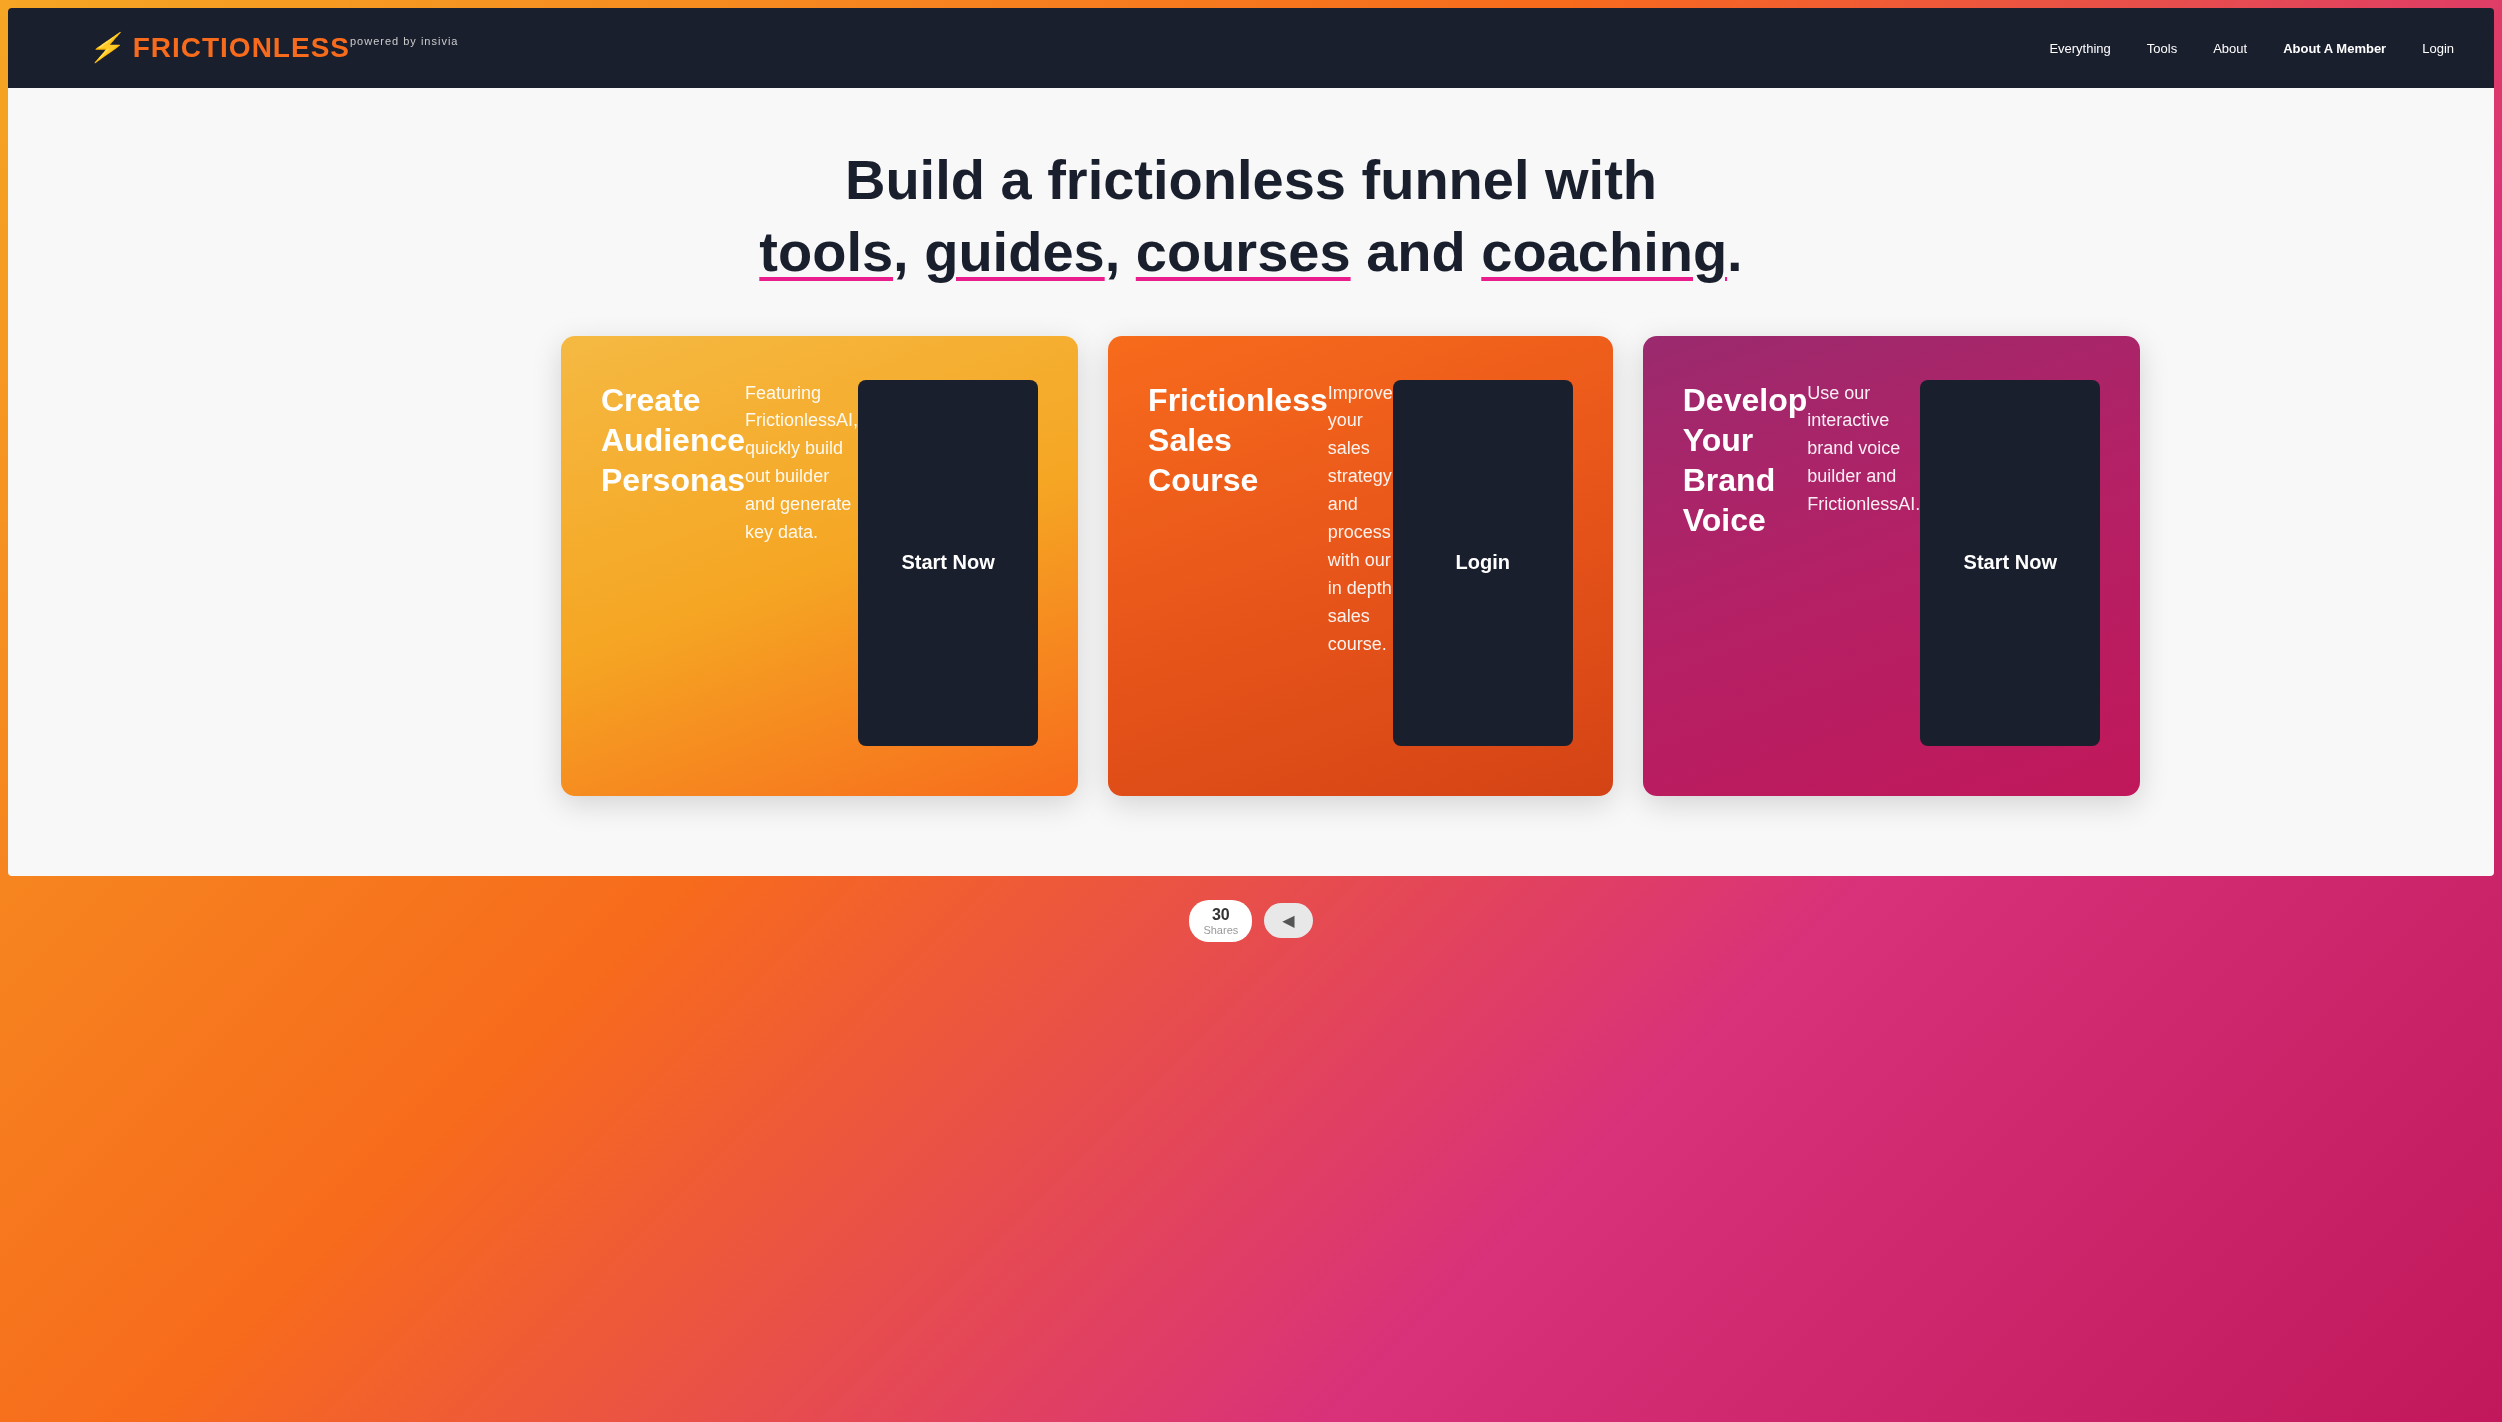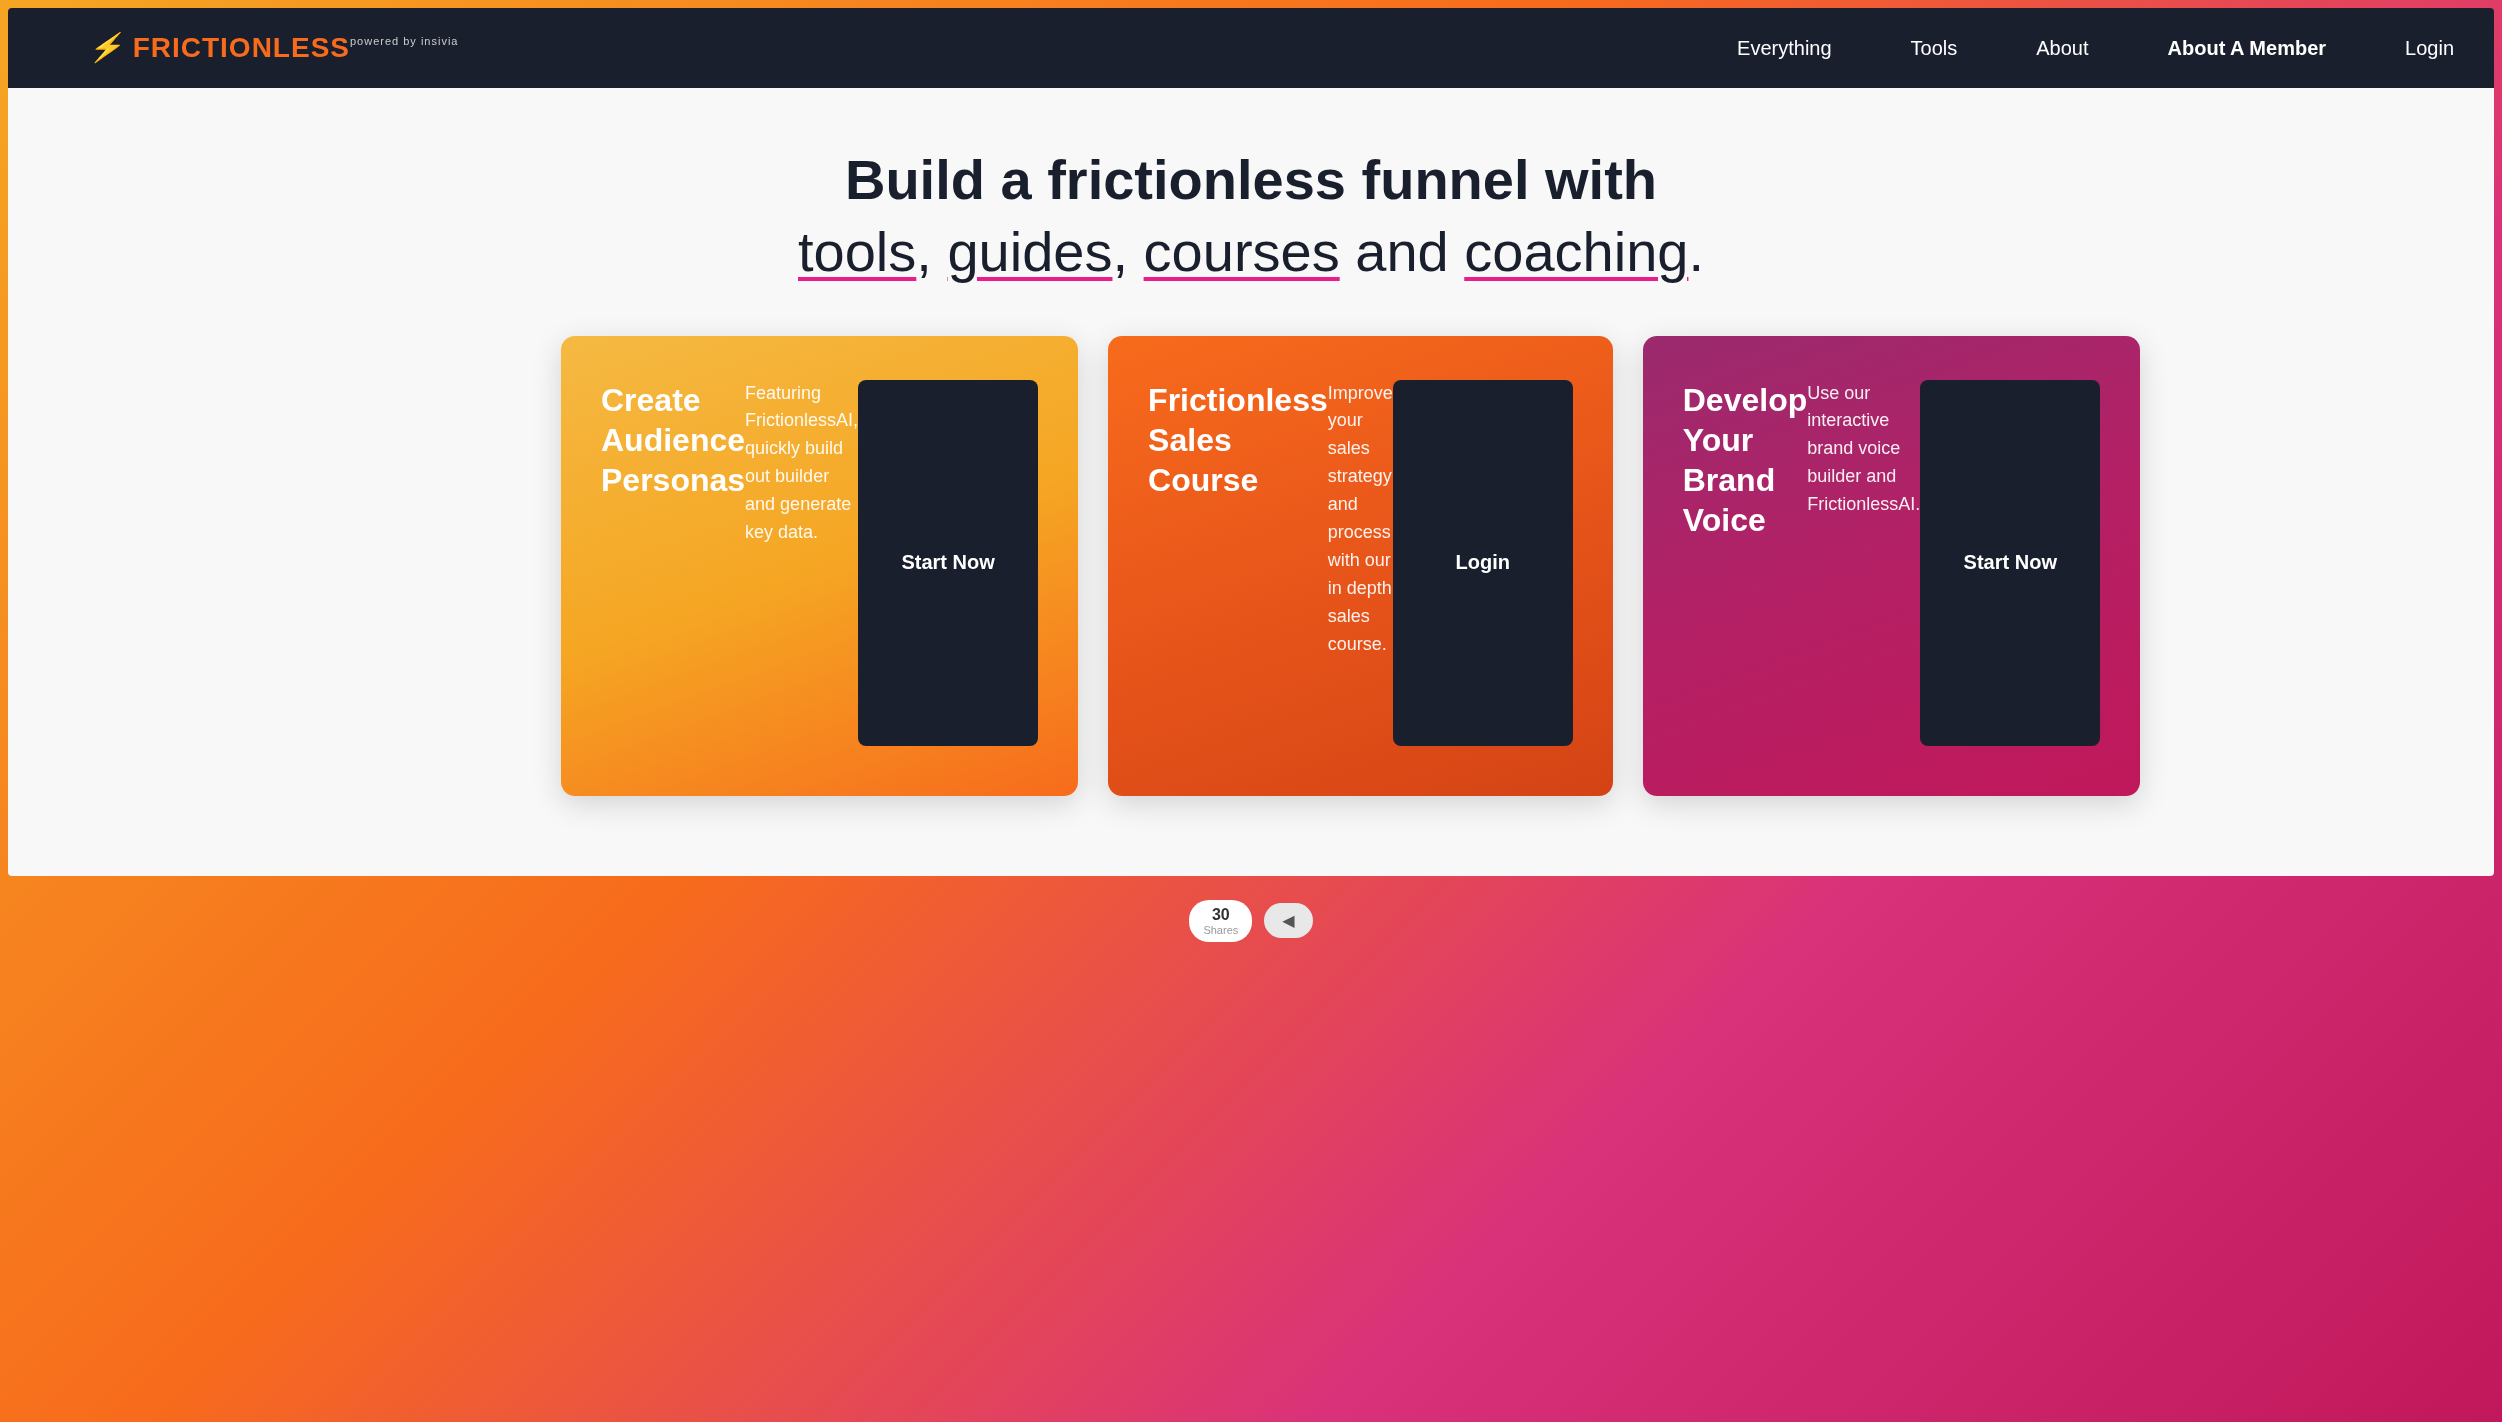--- a/index.html
+++ b/index.html
@@ -41,23 +41,22 @@
     }
     .nav-links {
       display: flex;
       align-items: center;
       gap: 36px;
       list-style: none;
     }
     .nav-links li a {
       color: #ffffff;
       text-decoration: none;
-      font-size: 20px;
+      font-size: 13px;
       font-weight: 400;
-      margin-left: 43px;
     }
     .nav-links li.become-member a {
       color: #ffffff;
       font-weight: 600;
     }
 
     
     .content-wrapper {
       background: #f8f8f8;
       border-radius: 0 0 4px 4px;
@@ -72,21 +71,21 @@
     }
     .hero-line1 {
       font-size: 56px;
       font-weight: 800;
       color: #1a1f2e;
       line-height: 1.15;
       display: block;
     }
     .hero-line2 {
       font-size: 56px;
-      font-weight: 400;
+      font-weight: 700;
       color: #1a1f2e;
       line-height: 1.2;
       display: block;
       margin-top: 6px;
     }
     .hero-line2 .underline-pink {
       text-decoration: underline;
       text-decoration-color: #e91e8c;
       text-underline-offset: 6px;
       text-decoration-thickness: 4px;

